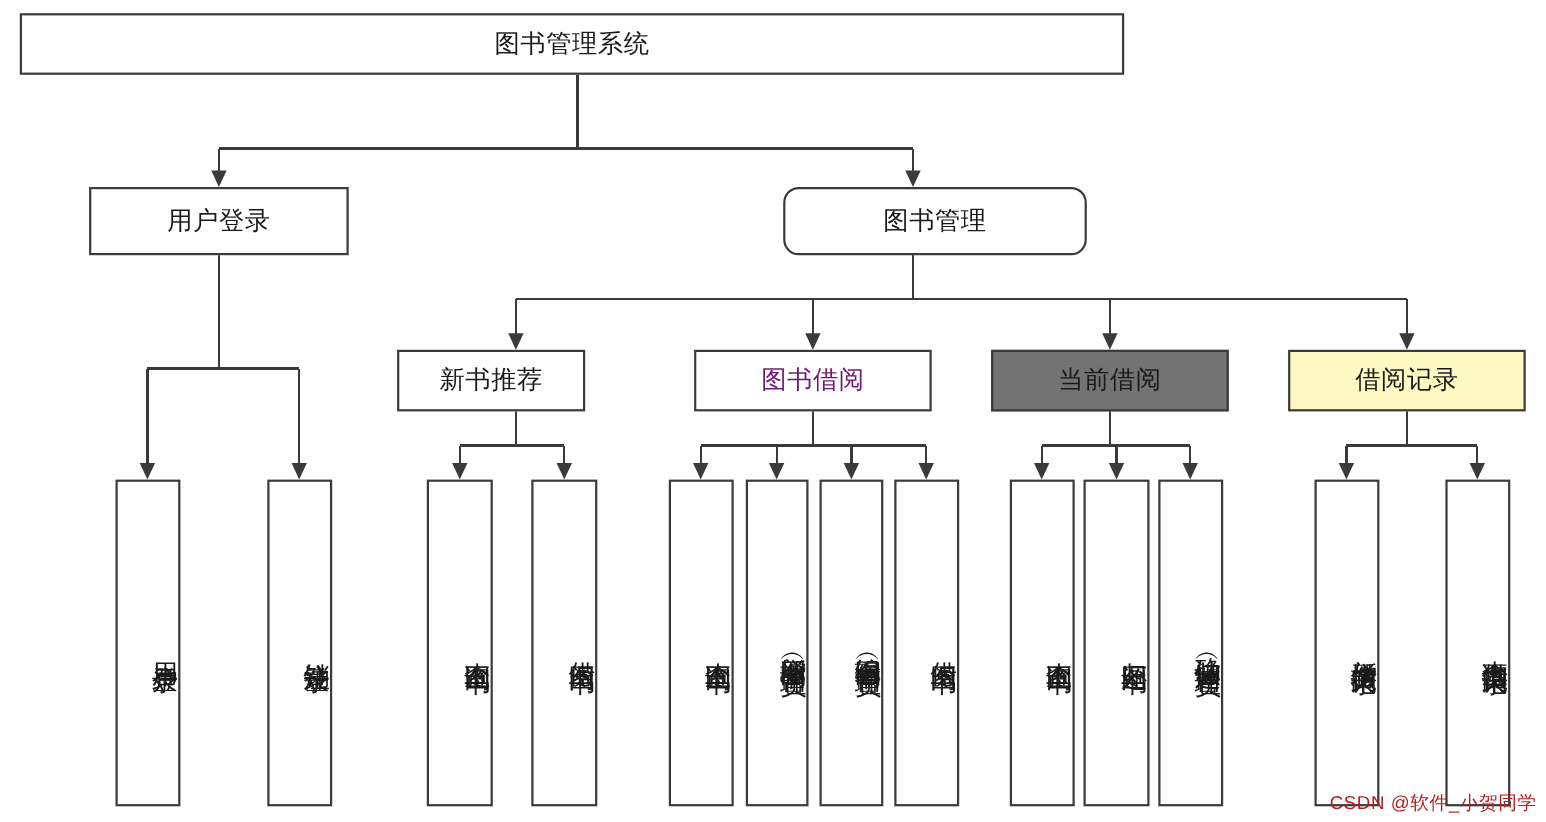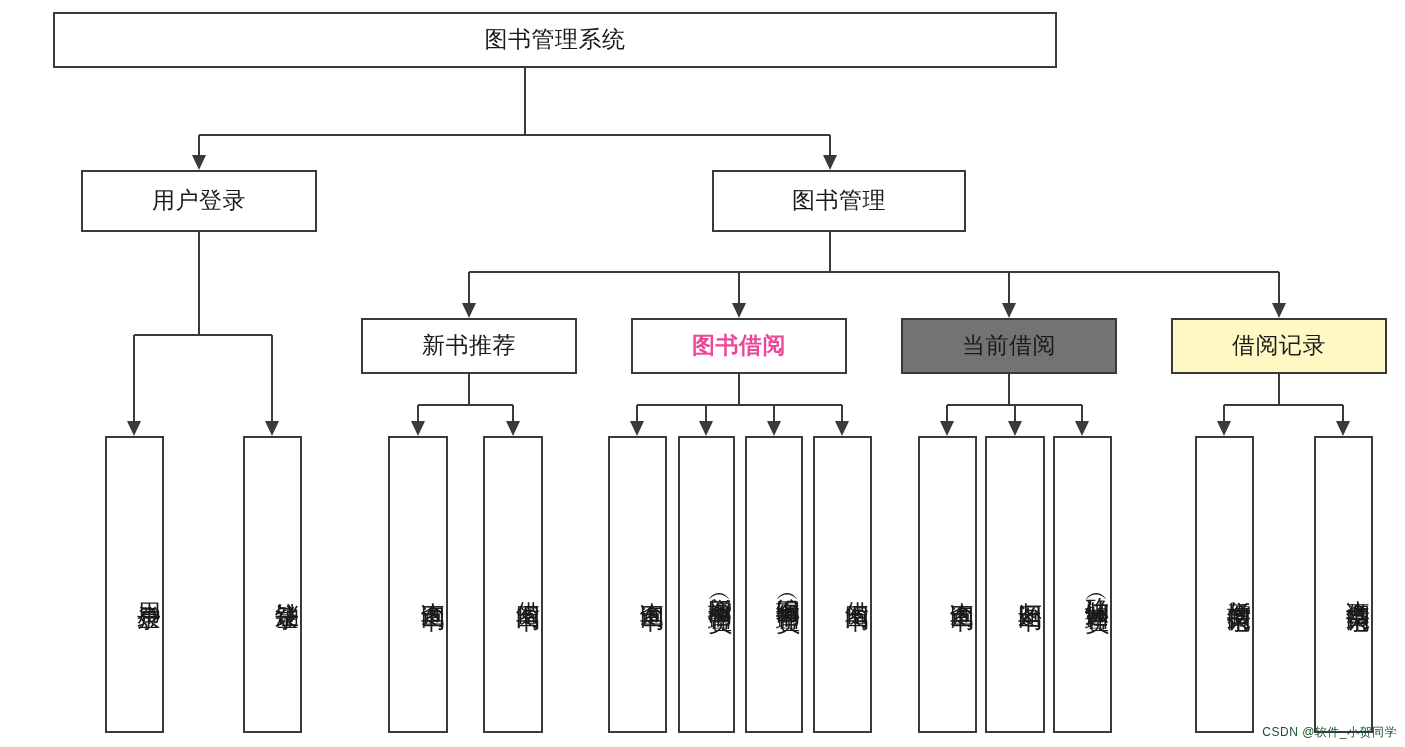--- a/index.html
+++ b/index.html
@@ -52,22 +52,22 @@
   }
   .node-v .vlabel {
     writing-mode: vertical-rl;
     text-orientation: upright;
     white-space: nowrap;
   }
   #watermark {
     position: absolute;
     right: 8px;
     bottom: 6px;
-    font-size: 12px;
-    color: #14532d;
+    font-size: 17px;
+    color: #b91c1c;
     letter-spacing: 0.5px;
     white-space: nowrap;
     pointer-events: none;
   }
 </style>
 </head>
 <body>
 
 <div id="canvas" style="background: rgb(255, 255, 255);">
   <svg id="edges" viewBox="0 0 1405 747">
@@ -118,33 +118,33 @@
       <line x1="1082" y1="405" x2="1082" y2="422" stroke="#3a3a3a" stroke-width="2" shape-rendering="crispEdges"></line>
       <path d="M 1075 421 L 1089 421 L 1082 436 Z" fill="#3a3a3a"></path>
       <line x1="1279" y1="374" x2="1279" y2="405" stroke="#3a3a3a" stroke-width="2" shape-rendering="crispEdges"></line>
       <line x1="1224" y1="405" x2="1343" y2="405" stroke="#3a3a3a" stroke-width="2" shape-rendering="crispEdges"></line>
       <line x1="1224" y1="405" x2="1224" y2="422" stroke="#3a3a3a" stroke-width="2" shape-rendering="crispEdges"></line>
       <path d="M 1217 421 L 1231 421 L 1224 436 Z" fill="#3a3a3a"></path>
       <line x1="1343" y1="405" x2="1343" y2="422" stroke="#3a3a3a" stroke-width="2" shape-rendering="crispEdges"></line>
       <path d="M 1336 421 L 1350 421 L 1343 436 Z" fill="#3a3a3a"></path>
     </svg>
   <div id="nodes">
-      <div class="node node-h" style="left: 18px; top: 12px; width: 1004px; height: 56px; border-color: rgb(58, 58, 58); background: rgb(255, 255, 255); color: rgb(26, 26, 26); margin-left: 35px;">
+      <div class="node node-h" style="left: 18px; top: 12px; width: 1004px; height: 56px; border-color: rgb(58, 58, 58); background: rgb(255, 255, 255); color: rgb(26, 26, 26);">
         <span class="hlabel">图书管理系统</span>
       </div>
       <div class="node node-h" style="left: 81px; top: 170px; width: 236px; height: 62px; border-color: rgb(58, 58, 58); background: rgb(255, 255, 255); color: rgb(26, 26, 26);">
         <span class="hlabel">用户登录</span>
       </div>
-      <div class="node node-h" style="left: 712px; top: 170px; width: 254px; height: 62px; border-color: rgb(58, 58, 58); background: rgb(255, 255, 255); color: rgb(26, 26, 26);">
+      <div class="node node-h" style="left: 712px; top: 170px; width: 276px; height: 62px; border-color: rgb(58, 58, 58); background: rgb(255, 255, 255); color: rgb(26, 26, 26); border-radius: 14px;">
         <span class="hlabel">图书管理</span>
       </div>
-      <div class="node node-h" style="left: 361px; top: 318px; width: 216px; height: 56px; border-color: rgb(58, 58, 58); background: rgb(255, 255, 255); color: rgb(26, 26, 26);">
+      <div class="node node-h" style="left: 361px; top: 318px; width: 171px; height: 56px; border-color: rgb(58, 58, 58); background: rgb(255, 255, 255); color: rgb(26, 26, 26);">
         <span class="hlabel">新书推荐</span>
       </div>
-      <div class="node node-h" style="left: 631px; top: 318px; width: 216px; height: 56px; border-color: rgb(58, 58, 58); background: rgb(255, 255, 255); color: #ec4899; font-weight: bold;">
+      <div class="node node-h" style="left: 631px; top: 318px; width: 216px; height: 56px; border-color: rgb(58, 58, 58); background: rgb(255, 255, 255); color: #701a75;">
         <span class="hlabel">图书借阅</span>
       </div>
       <div class="node node-h" style="left: 901px; top: 318px; width: 216px; height: 56px; border-color: rgb(58, 58, 58); background: #737373; color: rgb(26, 26, 26);">
         <span class="hlabel">当前借阅</span>
       </div>
       <div class="node node-h" style="left: 1171px; top: 318px; width: 216px; height: 56px; border-color: rgb(58, 58, 58); background: #fef9c3; color: rgb(26, 26, 26);">
         <span class="hlabel">借阅记录</span>
       </div>
       <div class="node node-v" style="left: 105px; top: 436px; width: 59px; height: 297px; border-color: rgb(58, 58, 58); background: rgb(255, 255, 255); color: rgb(26, 26, 26);">
         <span class="vlabel">用户登录</span>

